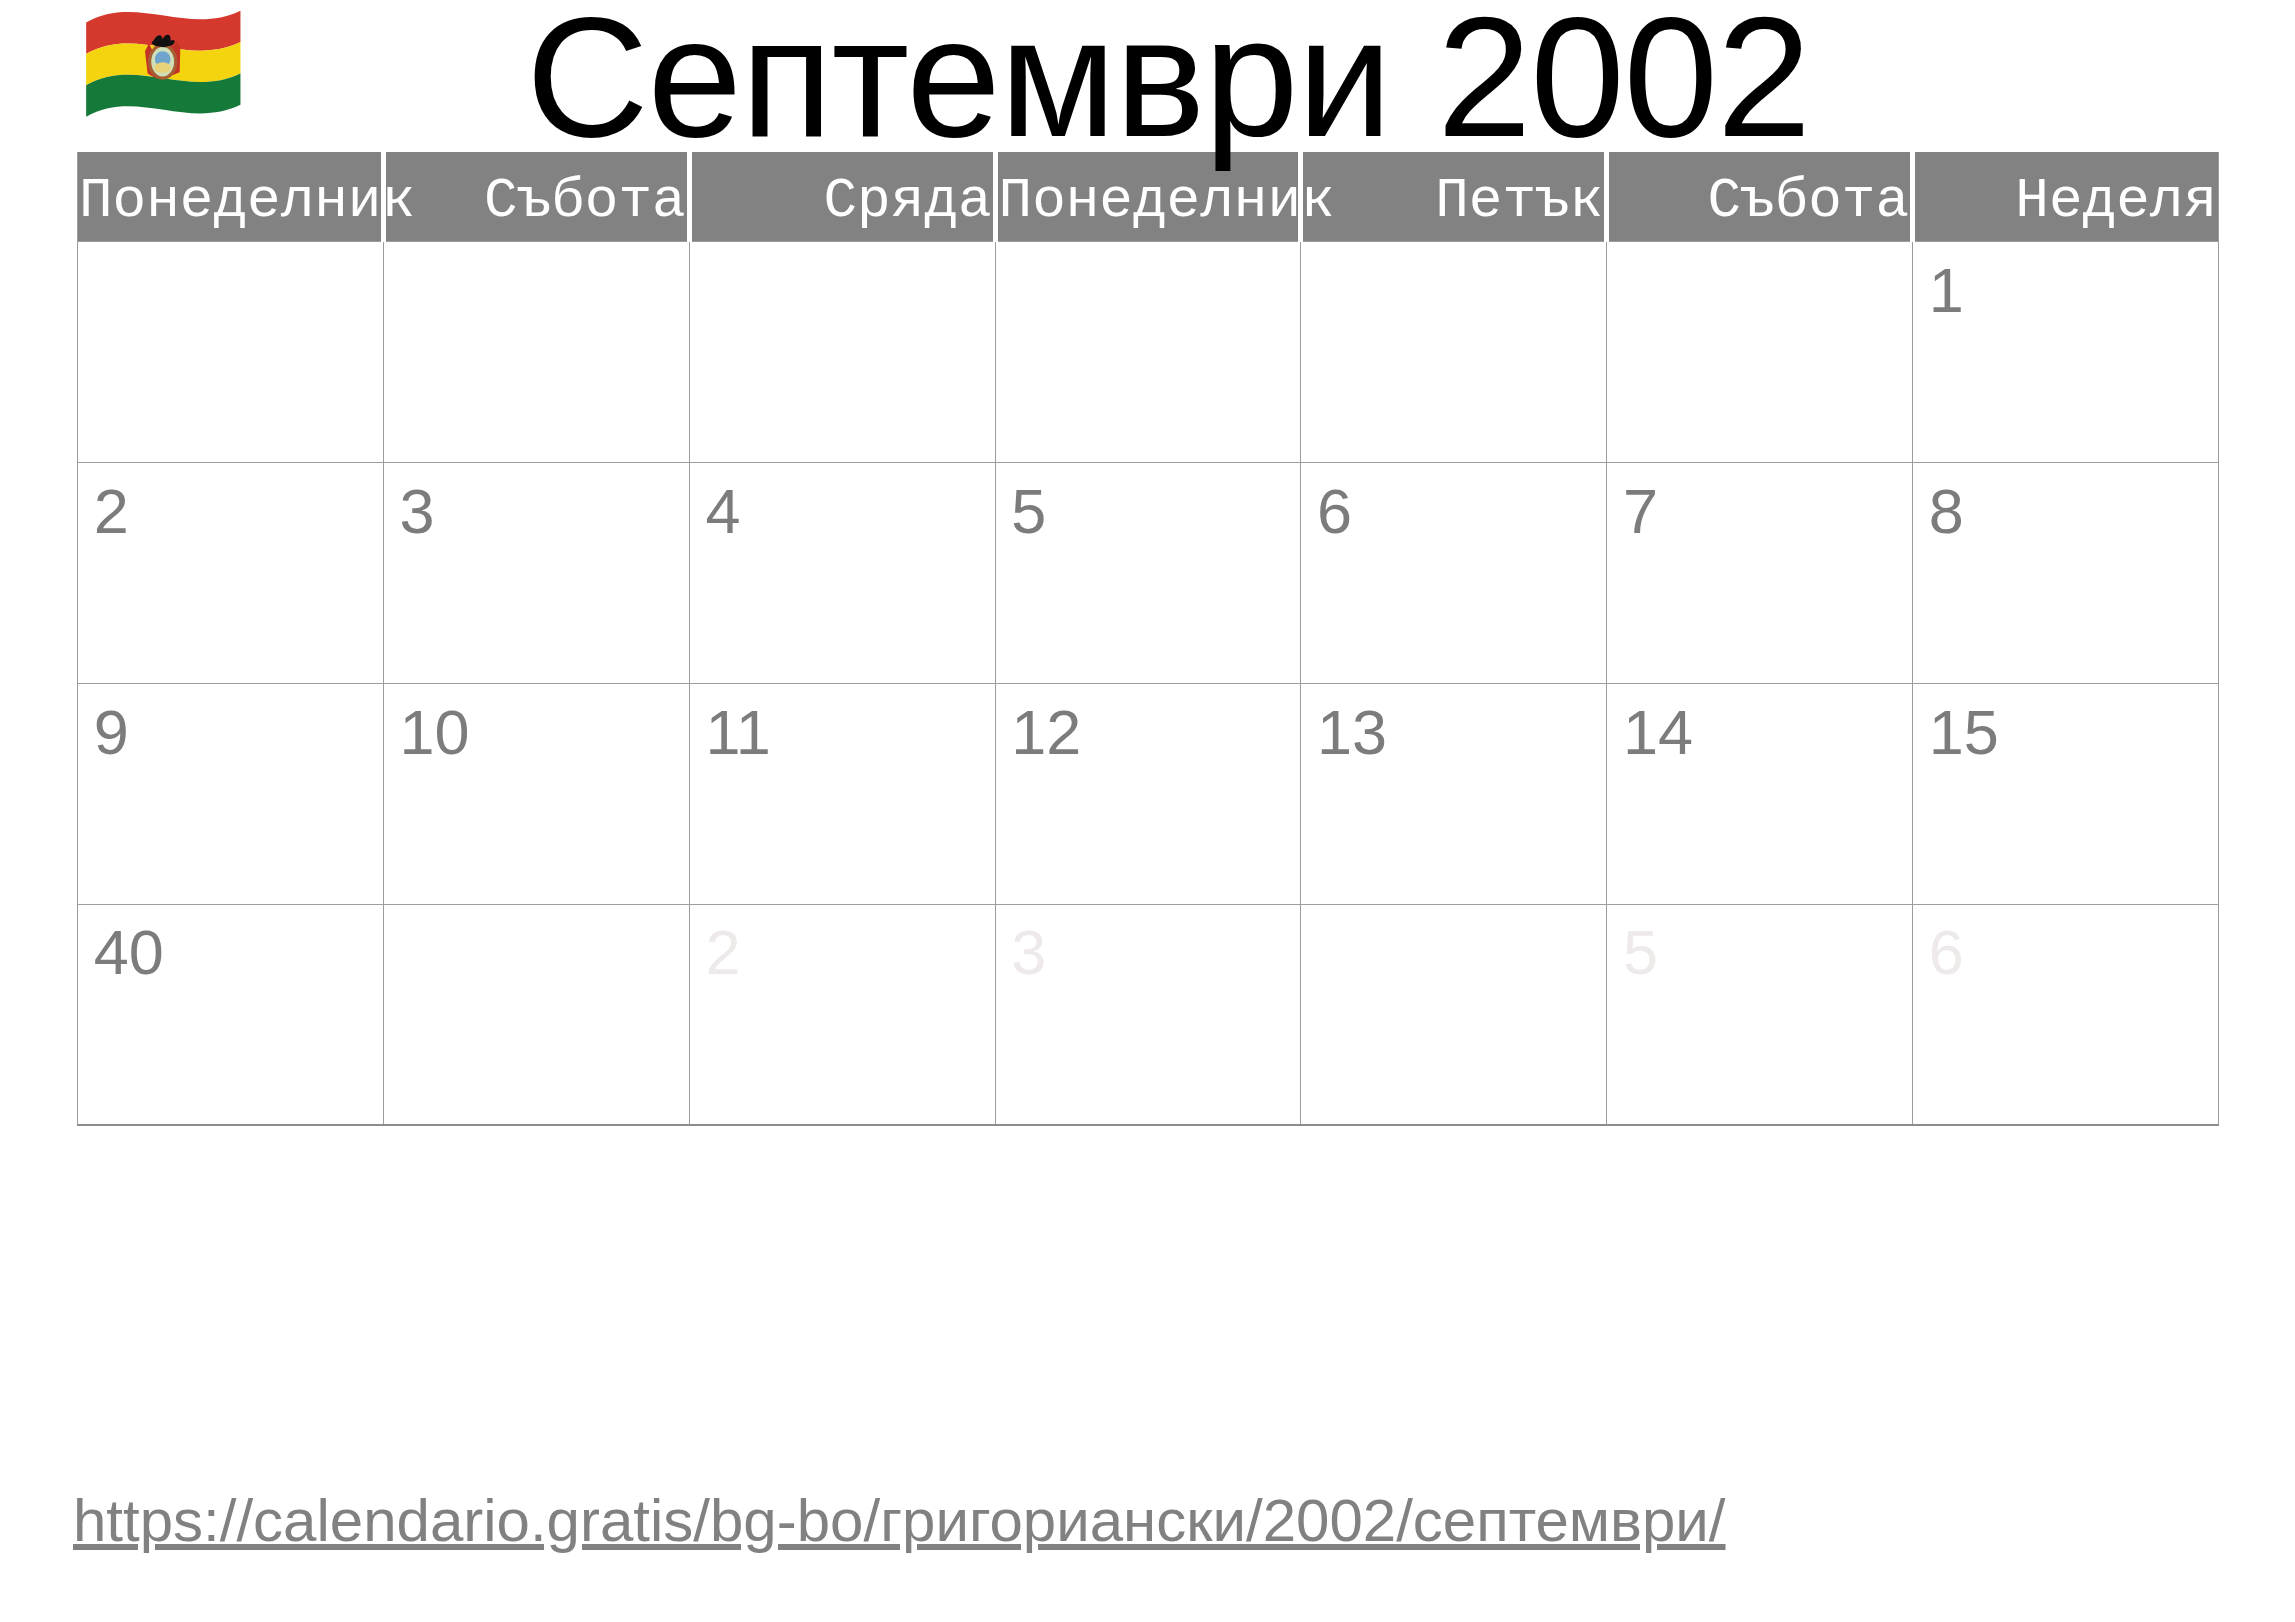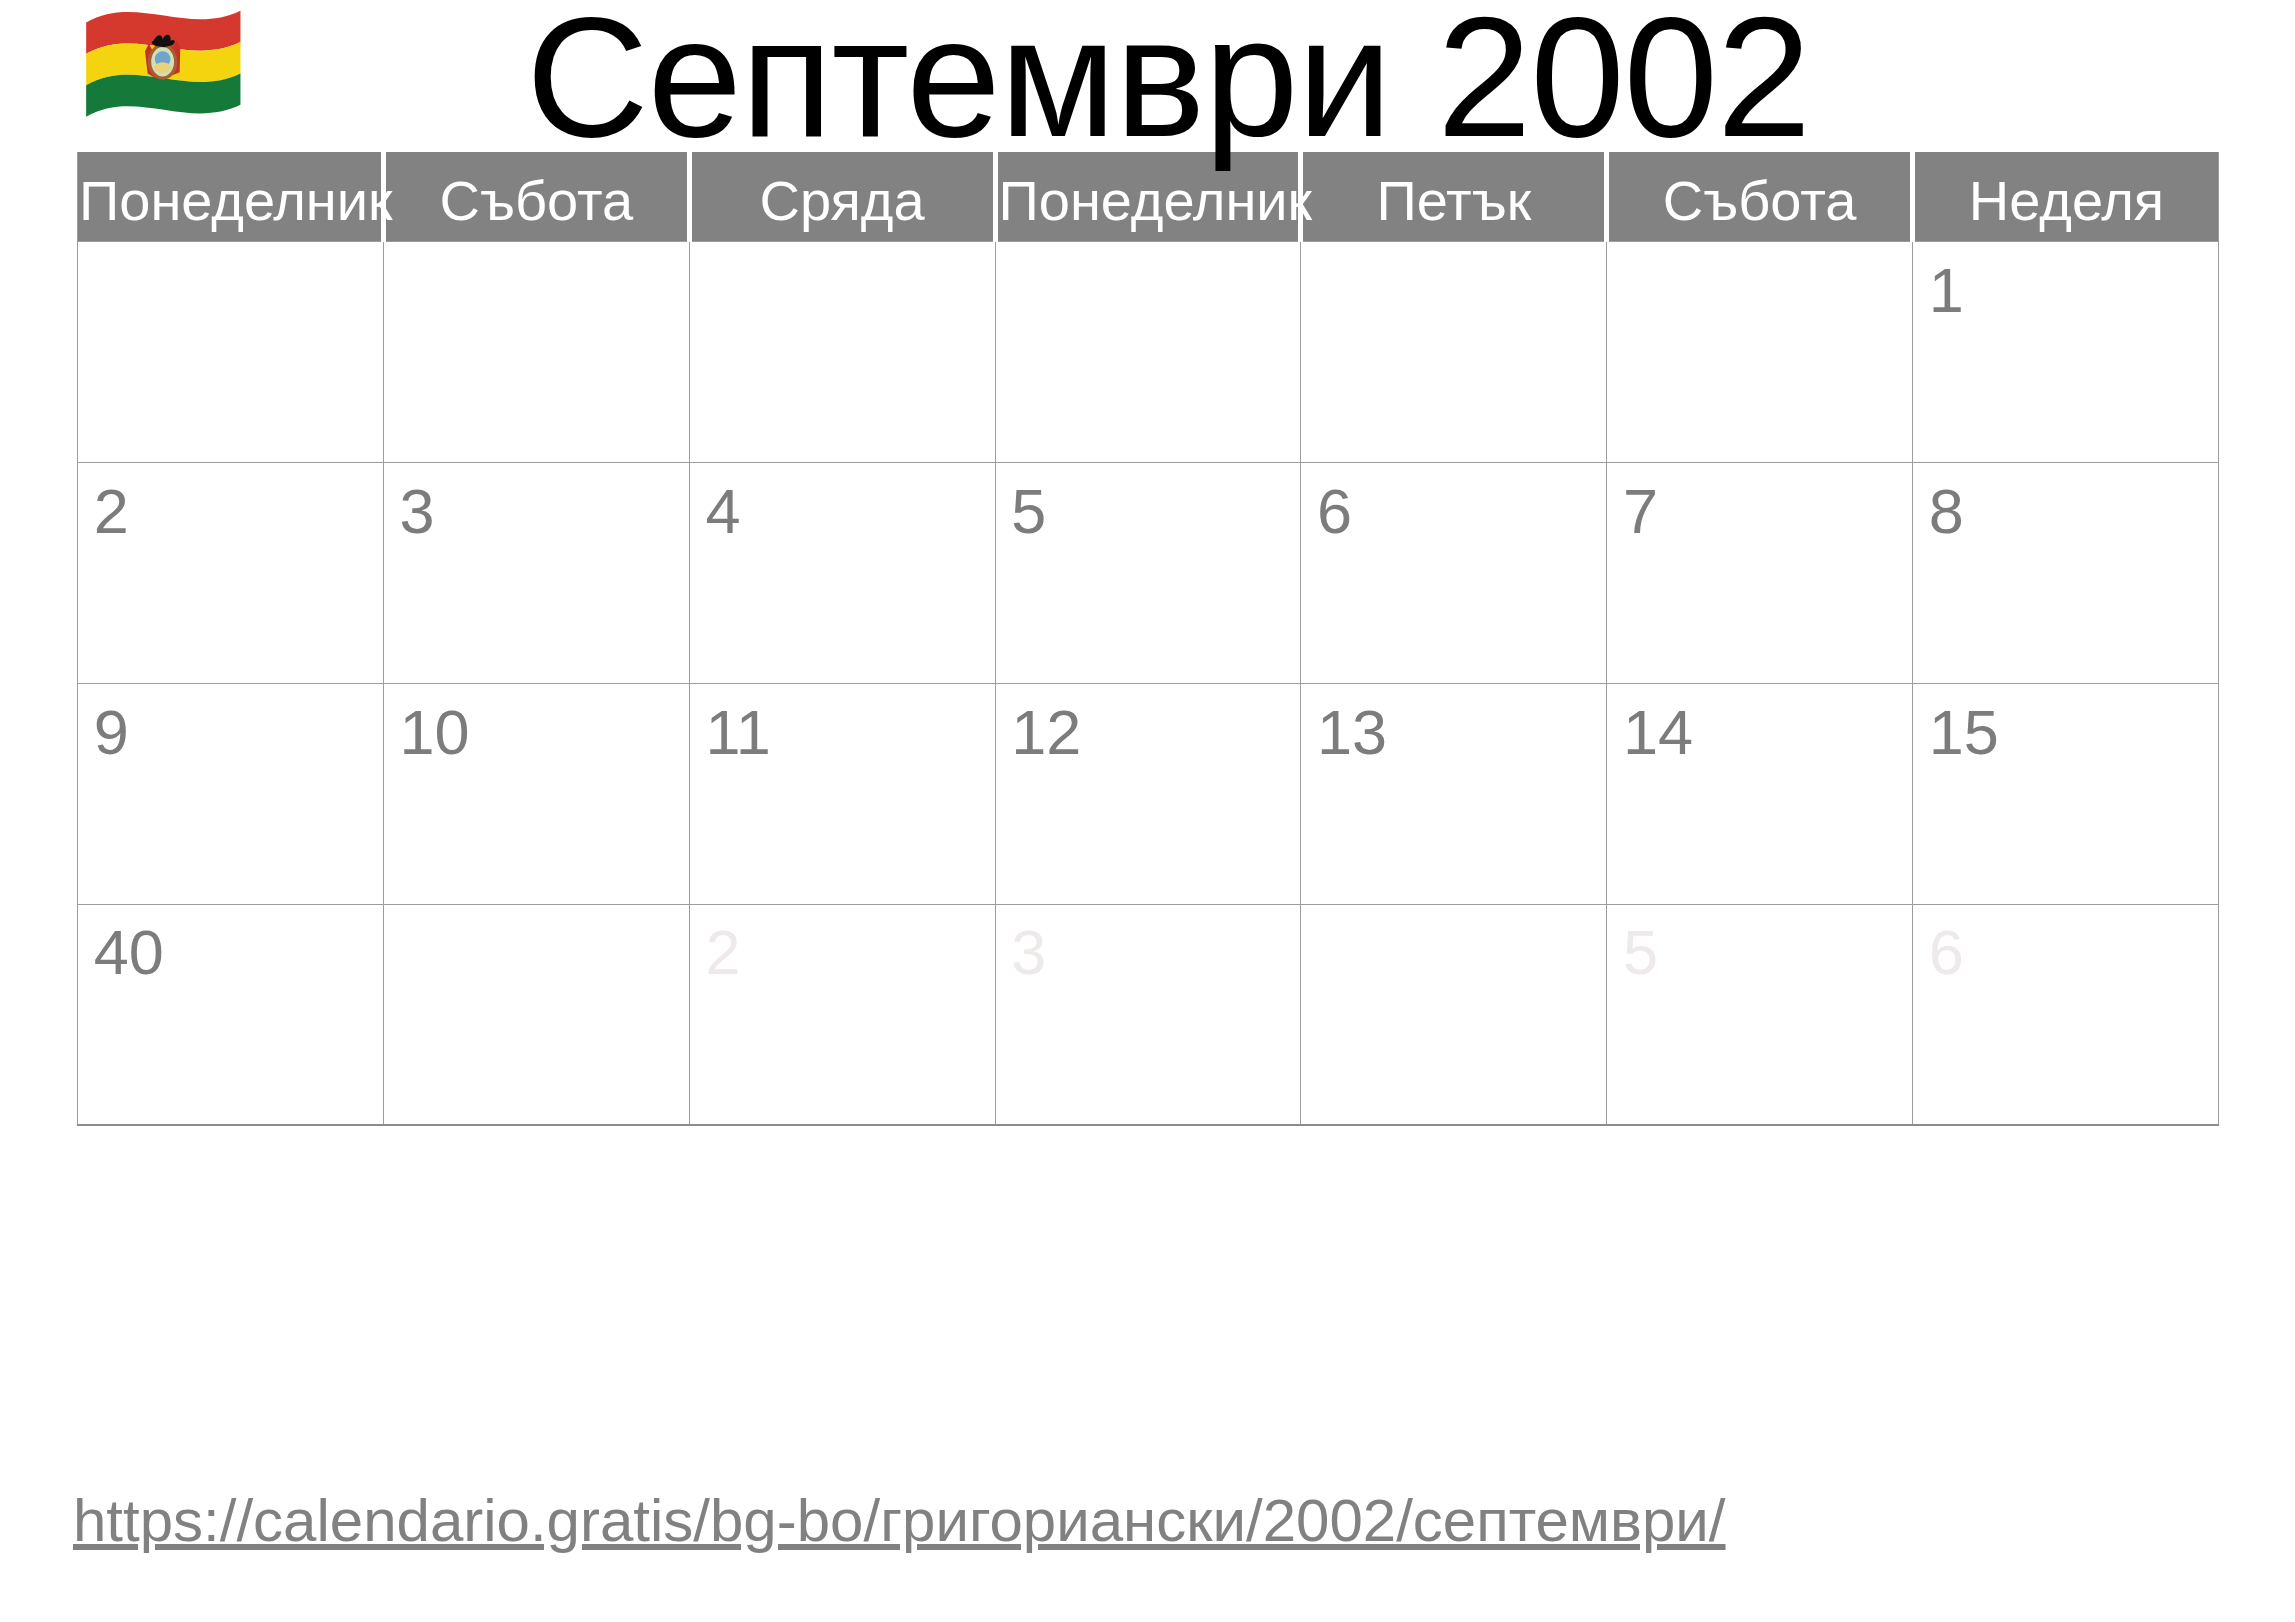--- a/index.html
+++ b/index.html
@@ -33,22 +33,22 @@
   table.calendar{
     position:absolute;left:77px;top:152px;width:2142px;
     border-collapse:collapse;table-layout:fixed;
     border-left:1.3px solid var(--grid-line);
     border-right:1.3px solid var(--grid-line);
     border-bottom:2px solid var(--outer-line);
     z-index:1;
   }
   table.calendar th{
     height:79px;background:var(--header-bg);color:var(--header-text);
-    font-size:56px;font-weight:normal;text-align:center;vertical-align:middle;
-    padding-top:9.2px;white-space:nowrap;overflow:visible;
+    font-size:56px;font-weight:normal;text-align:right;vertical-align:middle;
+    padding-top:9.2px;white-space:nowrap;overflow:visible;font-family:Liberation Mono, monospace;
   }
   table.calendar th + th{border-left:5.2px solid #ffffff;}
   table.calendar td{
     height:208px;border:1.3px solid var(--grid-line);
     vertical-align:top;text-align:left;
     padding:11.8px 0 0 15.7px;
     font-size:63px;color:var(--day-number);
     background:#ffffff;
   }
   table.calendar td.ghost{color:var(--ghost-number);}

